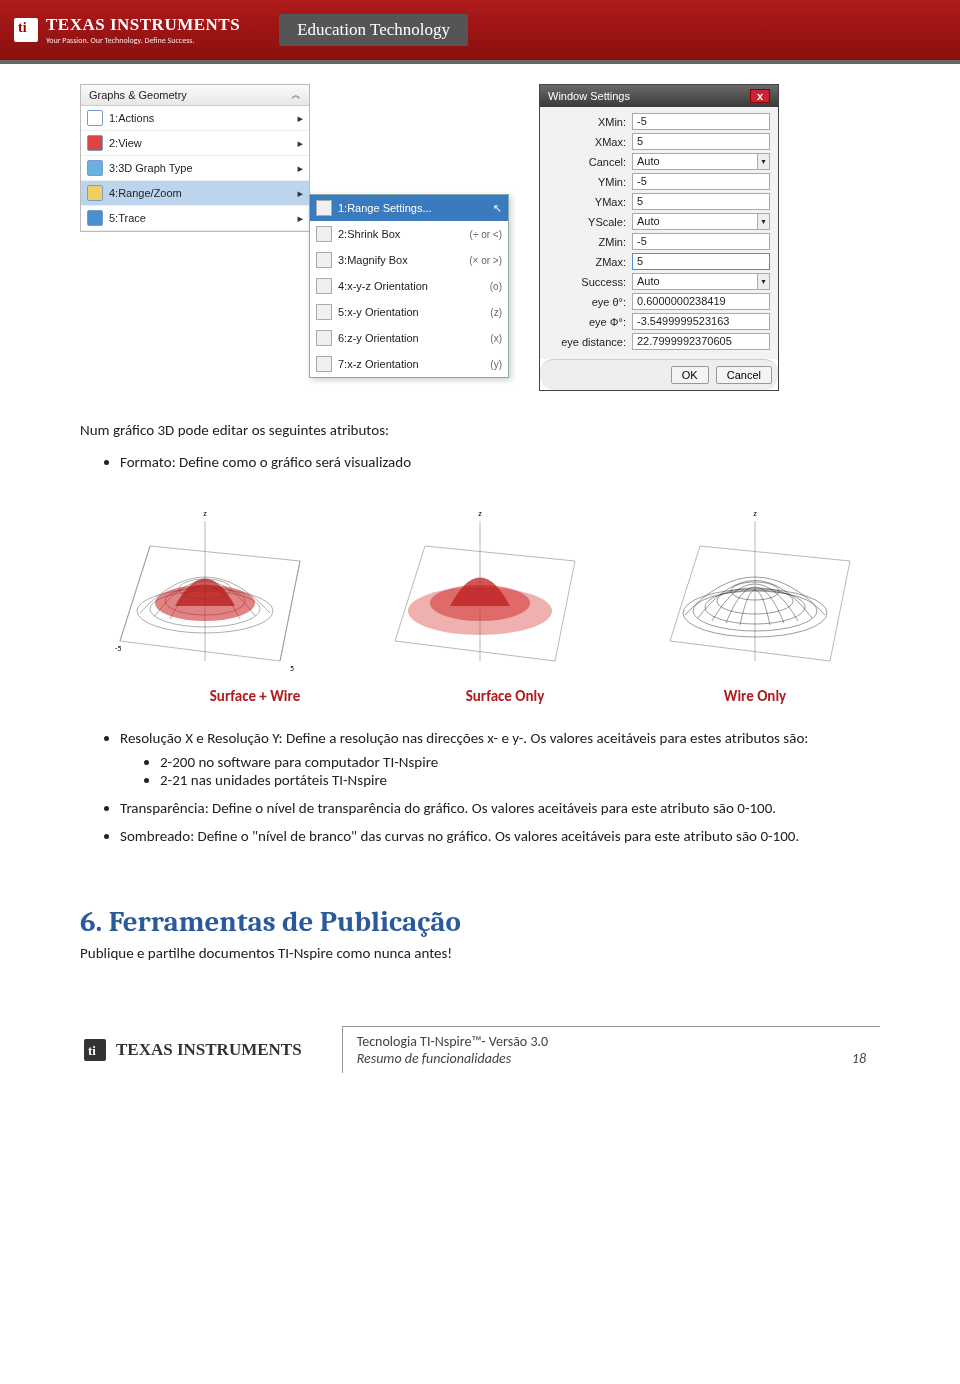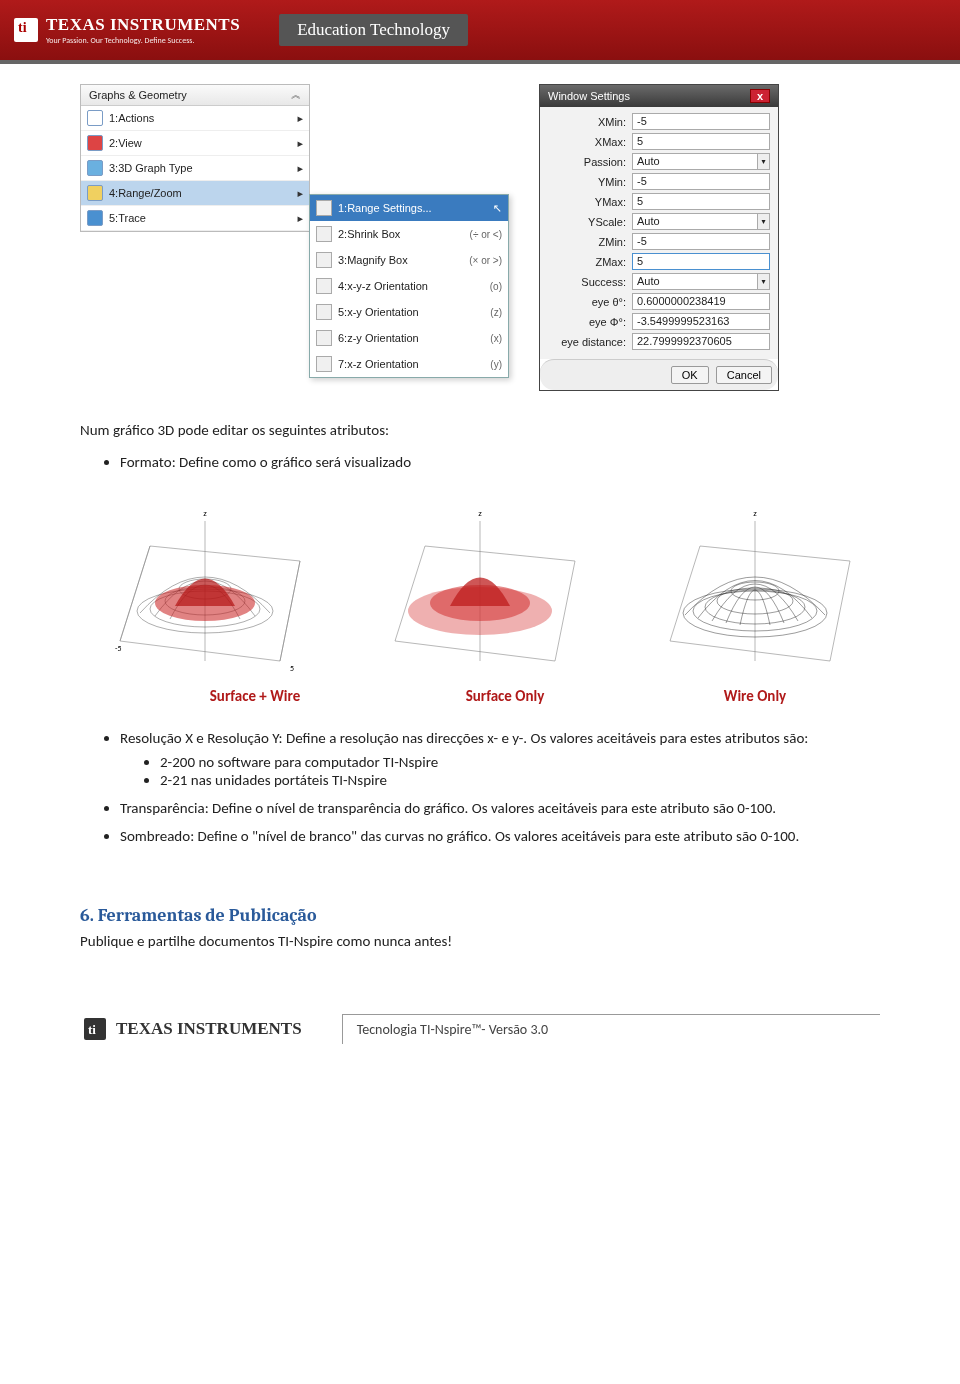--- a/index.html
+++ b/index.html
@@ -60,21 +60,21 @@
   ul.bul ul { list-style: disc; margin-left: 40px; margin-top: 6px; }
   
   
   .graphs-row { display: flex; justify-content: space-between; margin: 30px 0 6px; }
   .graph3d { width: 250px; height: 180px; position: relative; }
   .graph3d svg { width: 100%; height: 100%; }
   .graph-labels { display: flex; justify-content: flex-end; margin-bottom: 24px; }
   .graph-labels span { width: 250px; text-align: center; color: #b01a1a; font-weight: bold; font-size: 15px; }
   
   
-  h2.sect { color: #2a5a9a; font-family: Cambria, Georgia, serif; font-size: 18px; font-weight: bold; margin-top: 60px; margin-bottom: 6px; }
+  h2.sect { color: #2a5a9a; font-family: Cambria, Georgia, serif; font-size: 29px; font-weight: bold; margin-top: 60px; margin-bottom: 6px; }
   
   
   .footer { display: flex; align-items: center; padding: 10px 80px 30px; gap: 40px; }
   .footer-logo { display: flex; align-items: center; }
   .footer-logo .chip { width: 30px; height: 30px; position: relative; margin-right: 6px; }
   .footer-logo .chip svg { width: 100%; height: 100%; }
   .footer-logo .txt { font-family: Georgia, serif; font-weight: bold; font-size: 17px; color: #333; }
   .footer-box { border-left: 1px solid #999; border-top: 1px solid #999; padding: 6px 14px; flex: 1; font-size: 14px; color: #444; }
   .footer-box .line2 { font-style: italic; display: flex; justify-content: space-between; }
 </style>
@@ -172,21 +172,21 @@
     <div class="dlg-body">
       <div class="dlg-row">
           <label>XMin:</label>
           <div class="val">-5</div>
         </div>
       <div class="dlg-row">
           <label>XMax:</label>
           <div class="val">5</div>
         </div>
       <div class="dlg-row">
-          <label>Passion:</label>
+          <label>Cancel:</label>
           <div class="val">Auto</div>
           <div class="dd">▾</div>
         </div>
       <div class="dlg-row">
           <label>YMin:</label>
           <div class="val">-5</div>
         </div>
       <div class="dlg-row">
           <label>YMax:</label>
           <div class="val">5</div>
@@ -321,14 +321,18 @@
     <div class="chip">
       <svg viewBox="0 0 30 30">
           <rect x="4" y="4" width="22" height="22" fill="#333" rx="2"></rect>
           <text x="8" y="20" fill="#fff" font-size="13" font-family="Georgia" font-weight="bold">ti</text>
         </svg>
     </div>
     <span class="txt">TEXAS INSTRUMENTS</span>
   </div>
   <div class="footer-box">
     <div>Tecnologia TI-Nspire™- Versão 3.0</div>
+    <div class="line2">
+      <span>Resumo de funcionalidades</span>
+      <span>18</span>
+    </div>
   </div>
 </div>
 
 </body></html>

